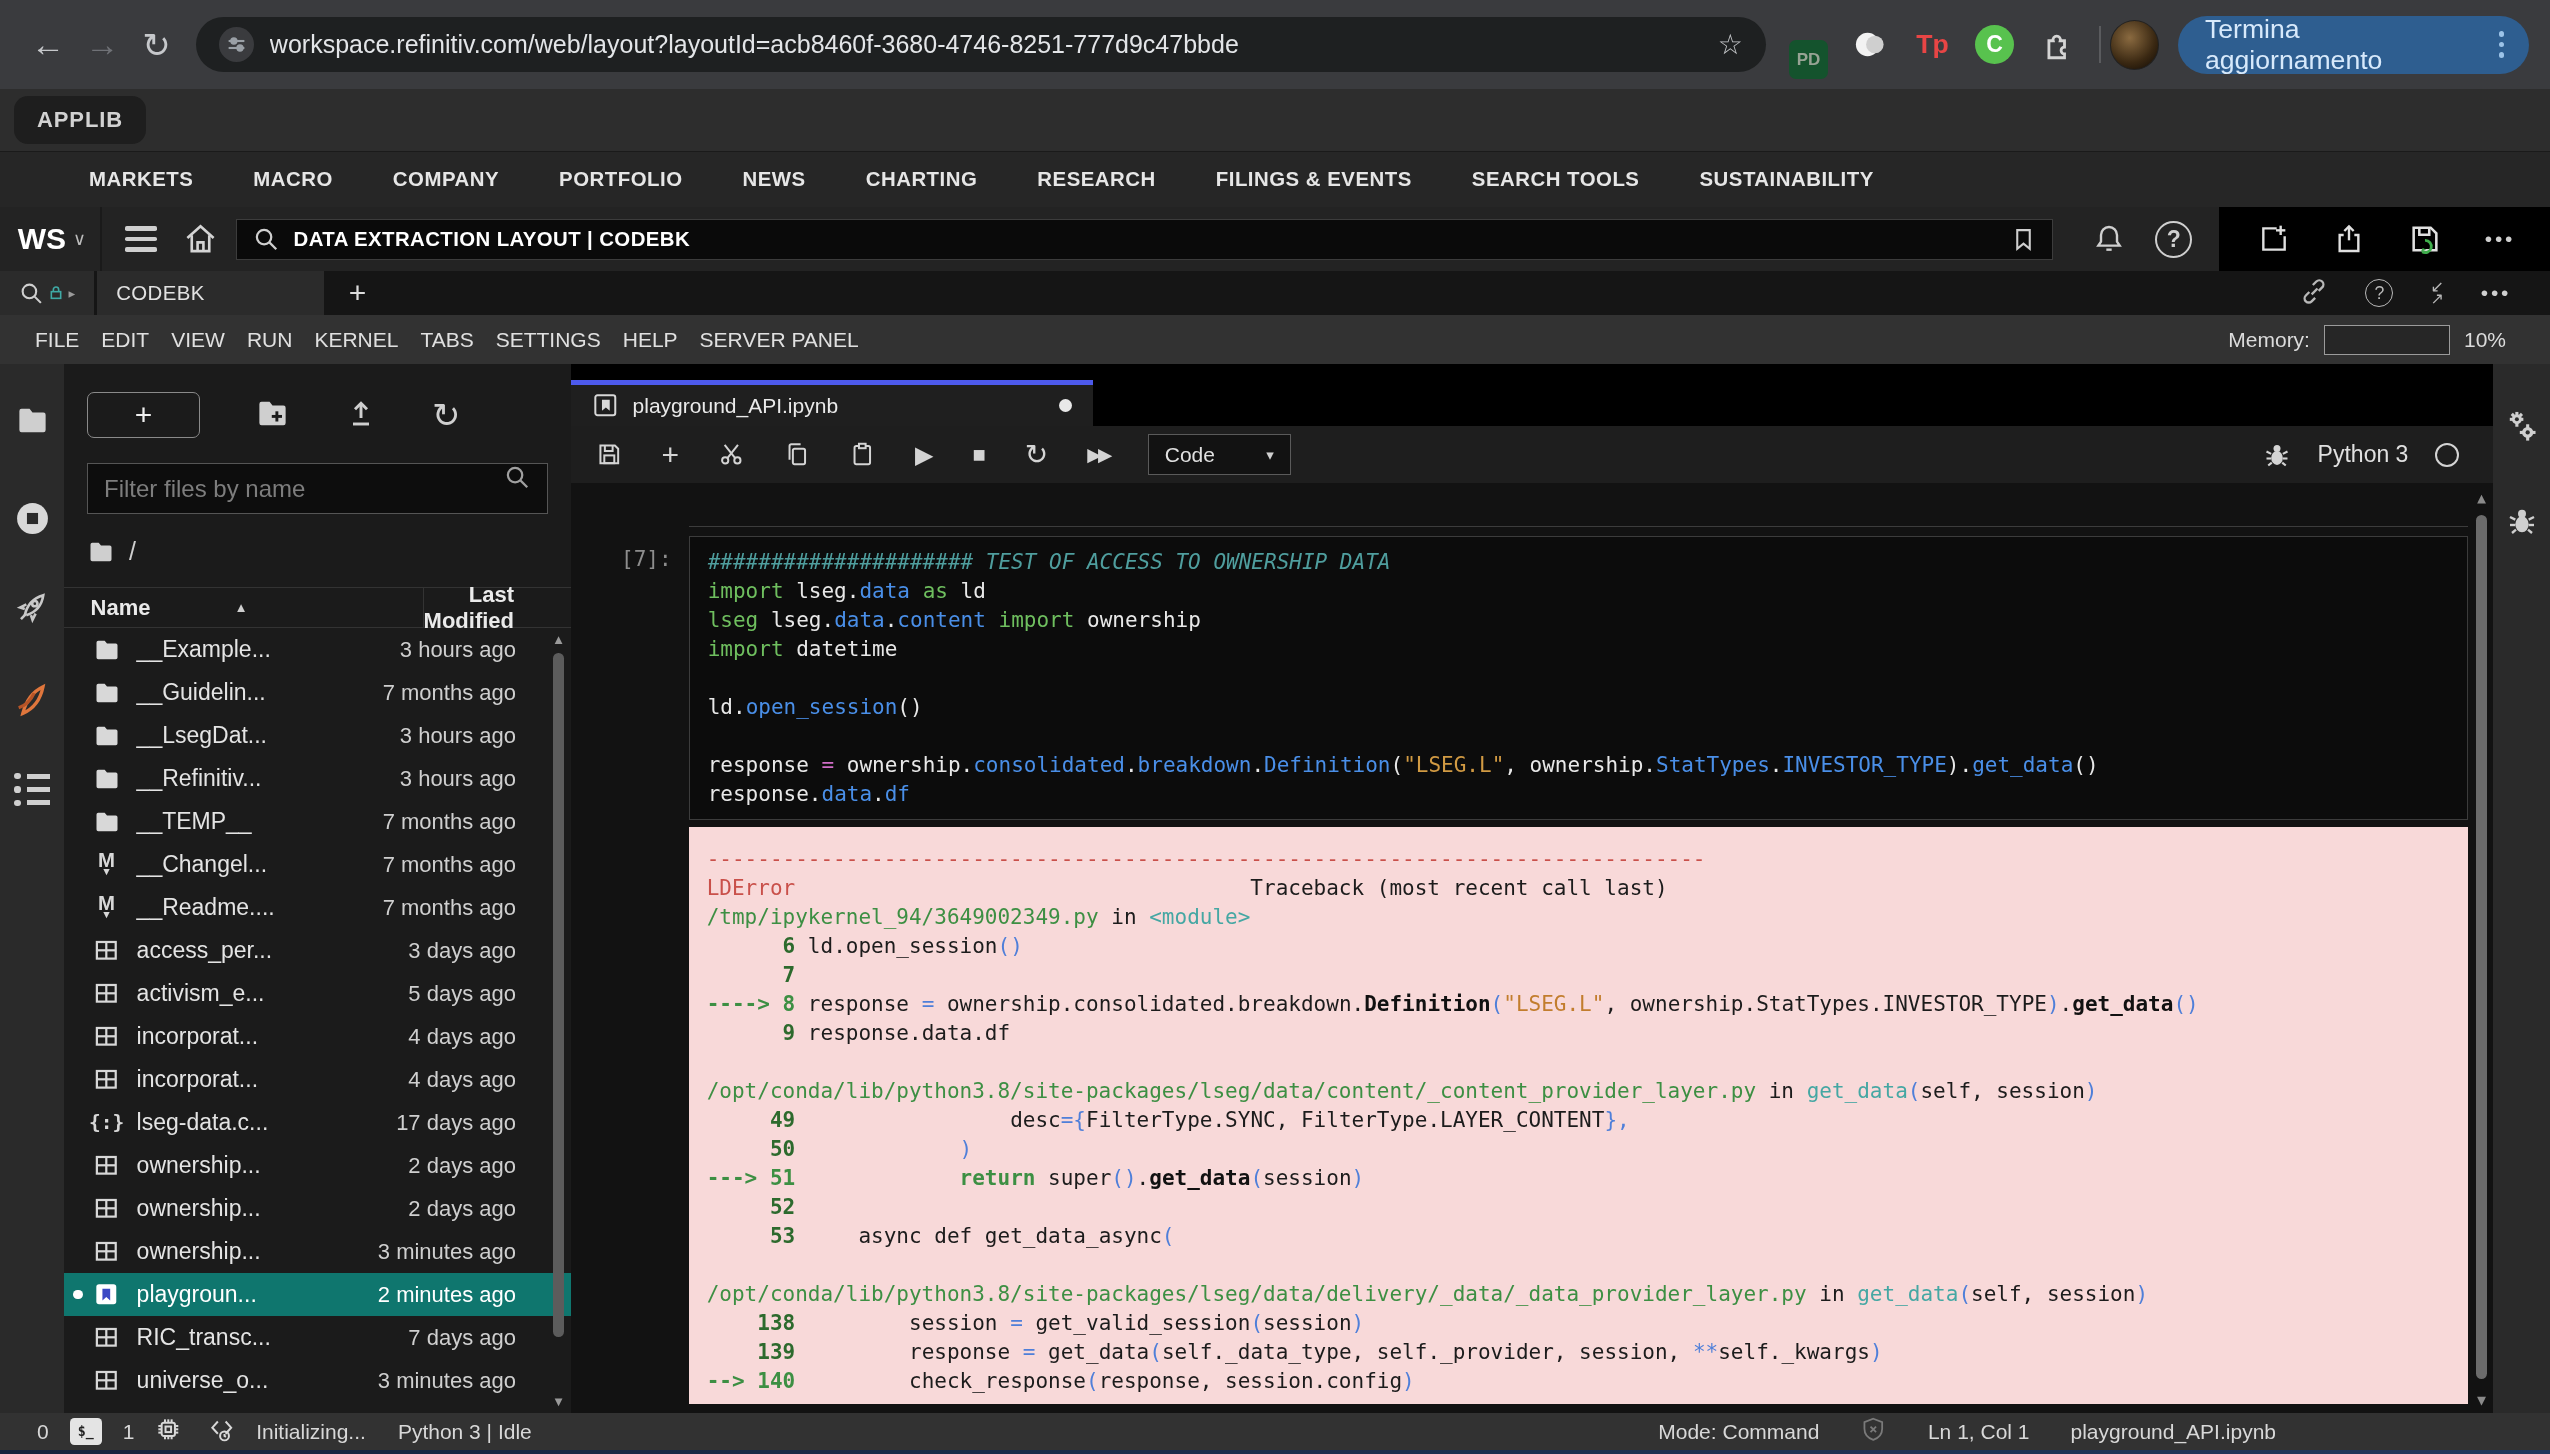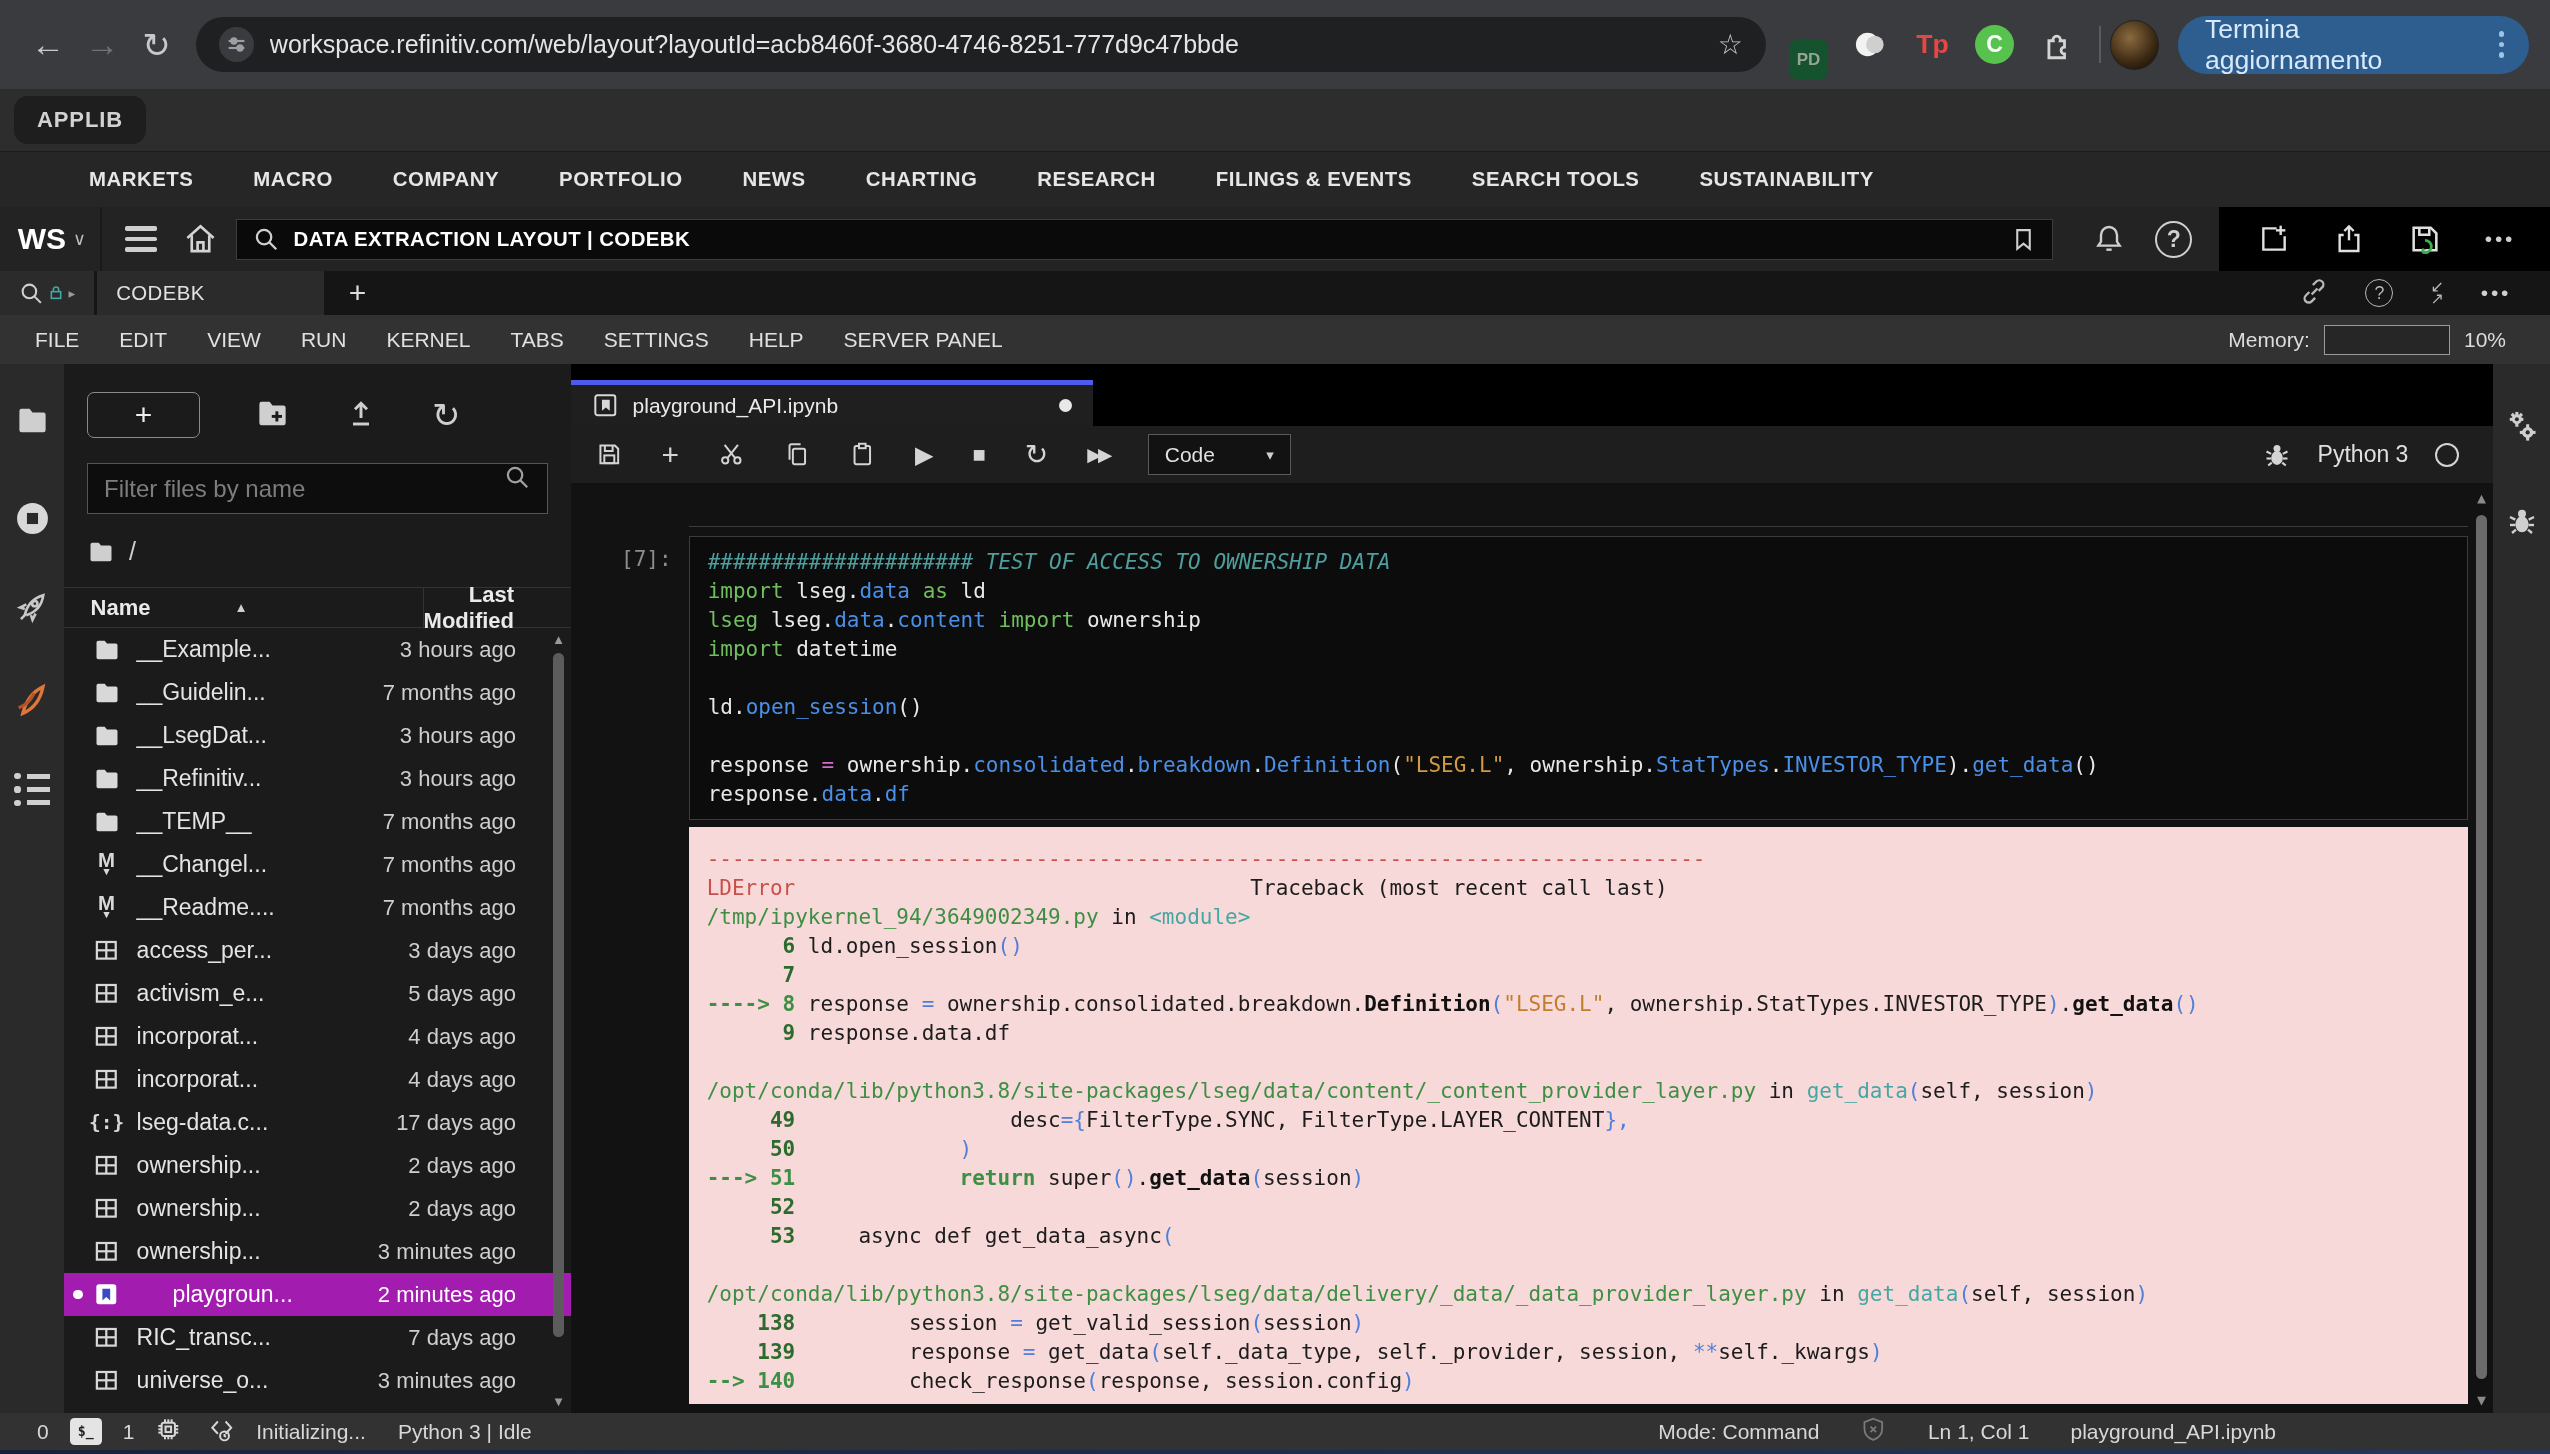--- a/index.html
+++ b/index.html
@@ -105,21 +105,21 @@
                border-top:1.8px solid #333; border-bottom:1.8px solid #333; }
   .fbh-name { width:383px; border-right:1.8px solid #333; height:100%; display:flex; align-items:center;
               padding-left:26.6px; color:#eaeaea; font-size:22px; font-weight:bold; }
   .fbh-caret { margin-left:84px; font-size:13.3px; color:#cfcfcf; }
   .fbh-mod { flex:1; text-align:right; padding-right:57px; color:#eaeaea; font-size:22px; font-weight:bold; }
   .fb-list { flex:1; position:relative; overflow:hidden; }
   .frow { height:43px; display:flex; align-items:center; padding:0 55px 0 26.6px; position:relative; }
   .frow .fic { width:32px; display:flex; justify-content:center; }
   .frow .fname { margin-left:14px; color:#e4e4e4; font-size:23px; white-space:nowrap; }
   .frow .fdate { margin-left:auto; color:#cfcfcf; font-size:22px; white-space:nowrap; }
-  .frow.sel { background:#a21caf;gap:36px; }
+  .frow.sel { background:#0f766e; }
   .frow.sel .fname, .frow.sel .fdate { color:#fff; }
   .frow .dirty-dot { position:absolute; left:8.9px; width:9.7px; height:9.7px; border-radius:50%; background:#fff; }
   .md-ic { display:inline-flex; flex-direction:column; align-items:center; line-height:.75; color:#d8d8d8; }
   .md-ic b { font-size:20.4px; } .md-ic i { font-size:10.6px; font-style:normal; }
   .json-ic { font-family:"DejaVu Sans Mono",monospace; font-weight:bold; color:#d8d8d8; font-size:19.5px; }
   .sbar { position:absolute; right:4.4px; top:3.5px; bottom:3.5px; width:16px; display:flex;
           flex-direction:column; align-items:center; }
   .sbar .arr { color:#9a9a9a; font-size:13.3px; line-height:16px; }
   .sbar .thumb { width:10.6px; background:#5c5c5c; border-radius:5.3px; margin:5.3px 0; }
 
@@ -328,21 +328,21 @@
     <span class="mini-q">?</span>
     <span class="collapse-ic">
         <span style="align-self:flex-end">↙</span>
         <span style="align-self:flex-start">↗</span>
       </span>
     <span class="hdots">•••</span>
   </div>
 </div>
 
 <div class="jmenu">
-  <span id="jmenu-items" style="display:flex;gap:40px">
+  <span id="jmenu-items" style="display:flex;gap:22px">
       <span class="mi">FILE</span>
       <span class="mi">EDIT</span>
       <span class="mi">VIEW</span>
       <span class="mi">RUN</span>
       <span class="mi">KERNEL</span>
       <span class="mi">TABS</span>
       <span class="mi">SETTINGS</span>
       <span class="mi">HELP</span>
       <span class="mi">SERVER PANEL</span>
     </span>

